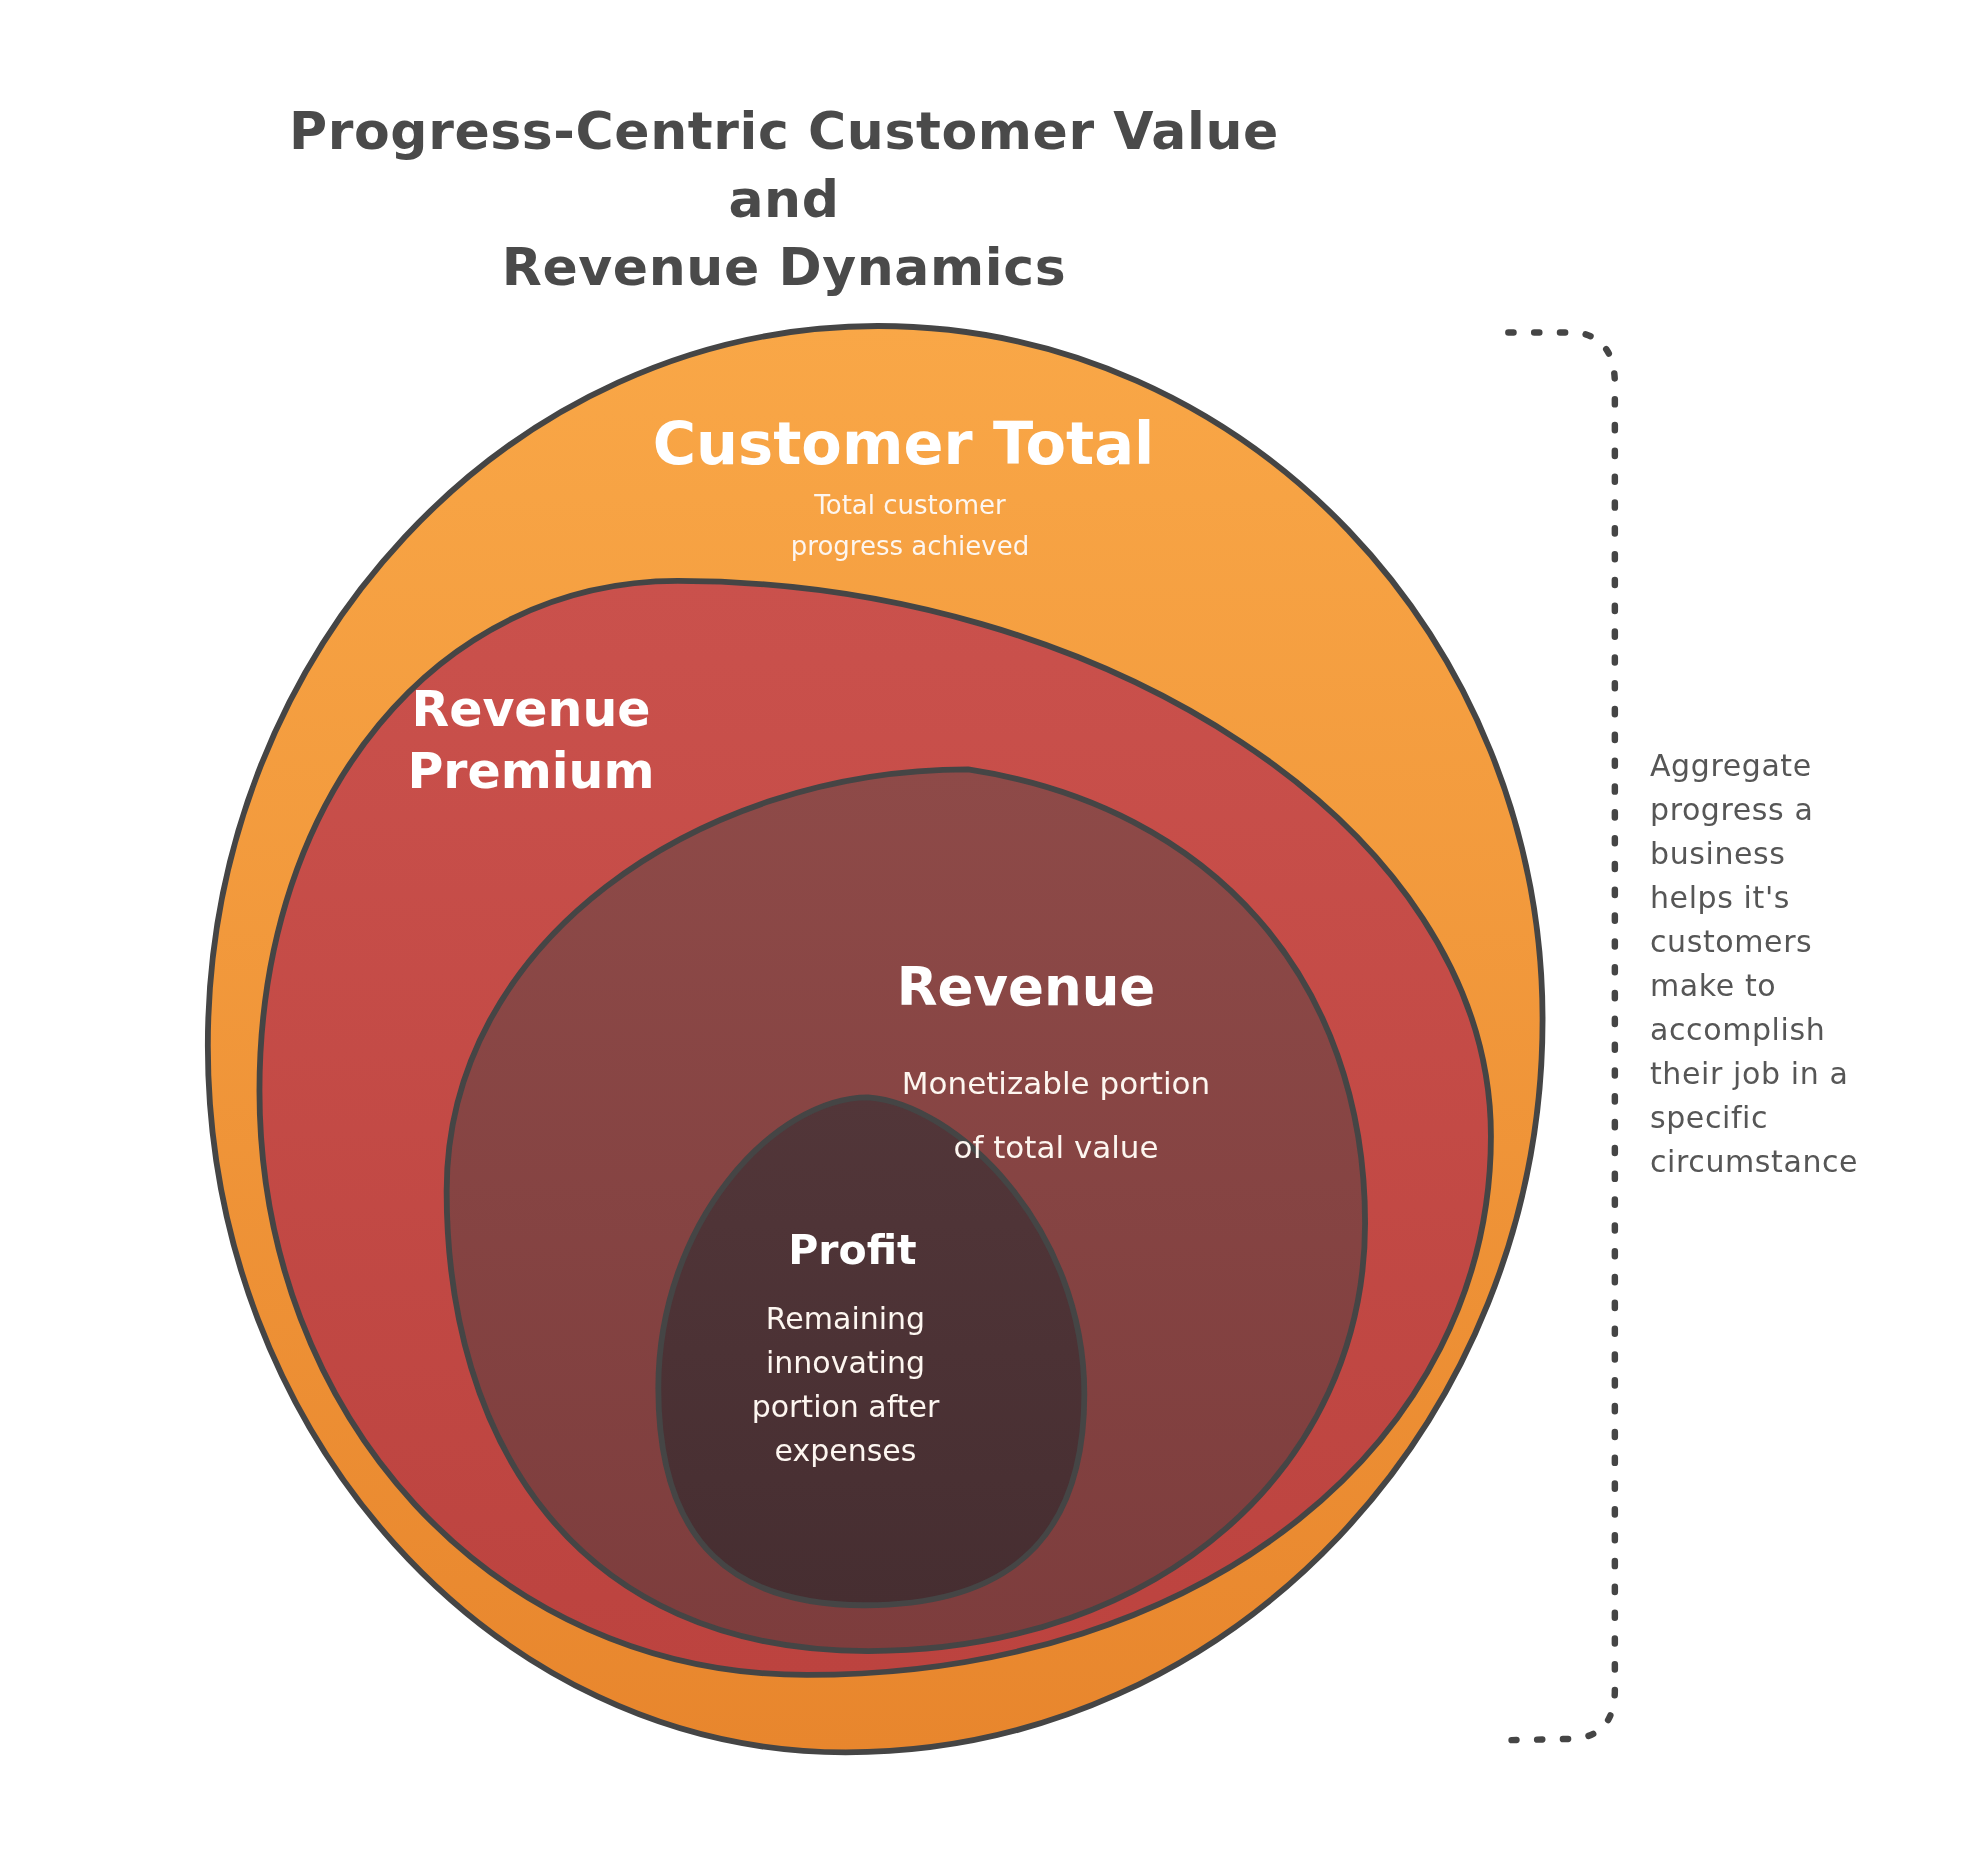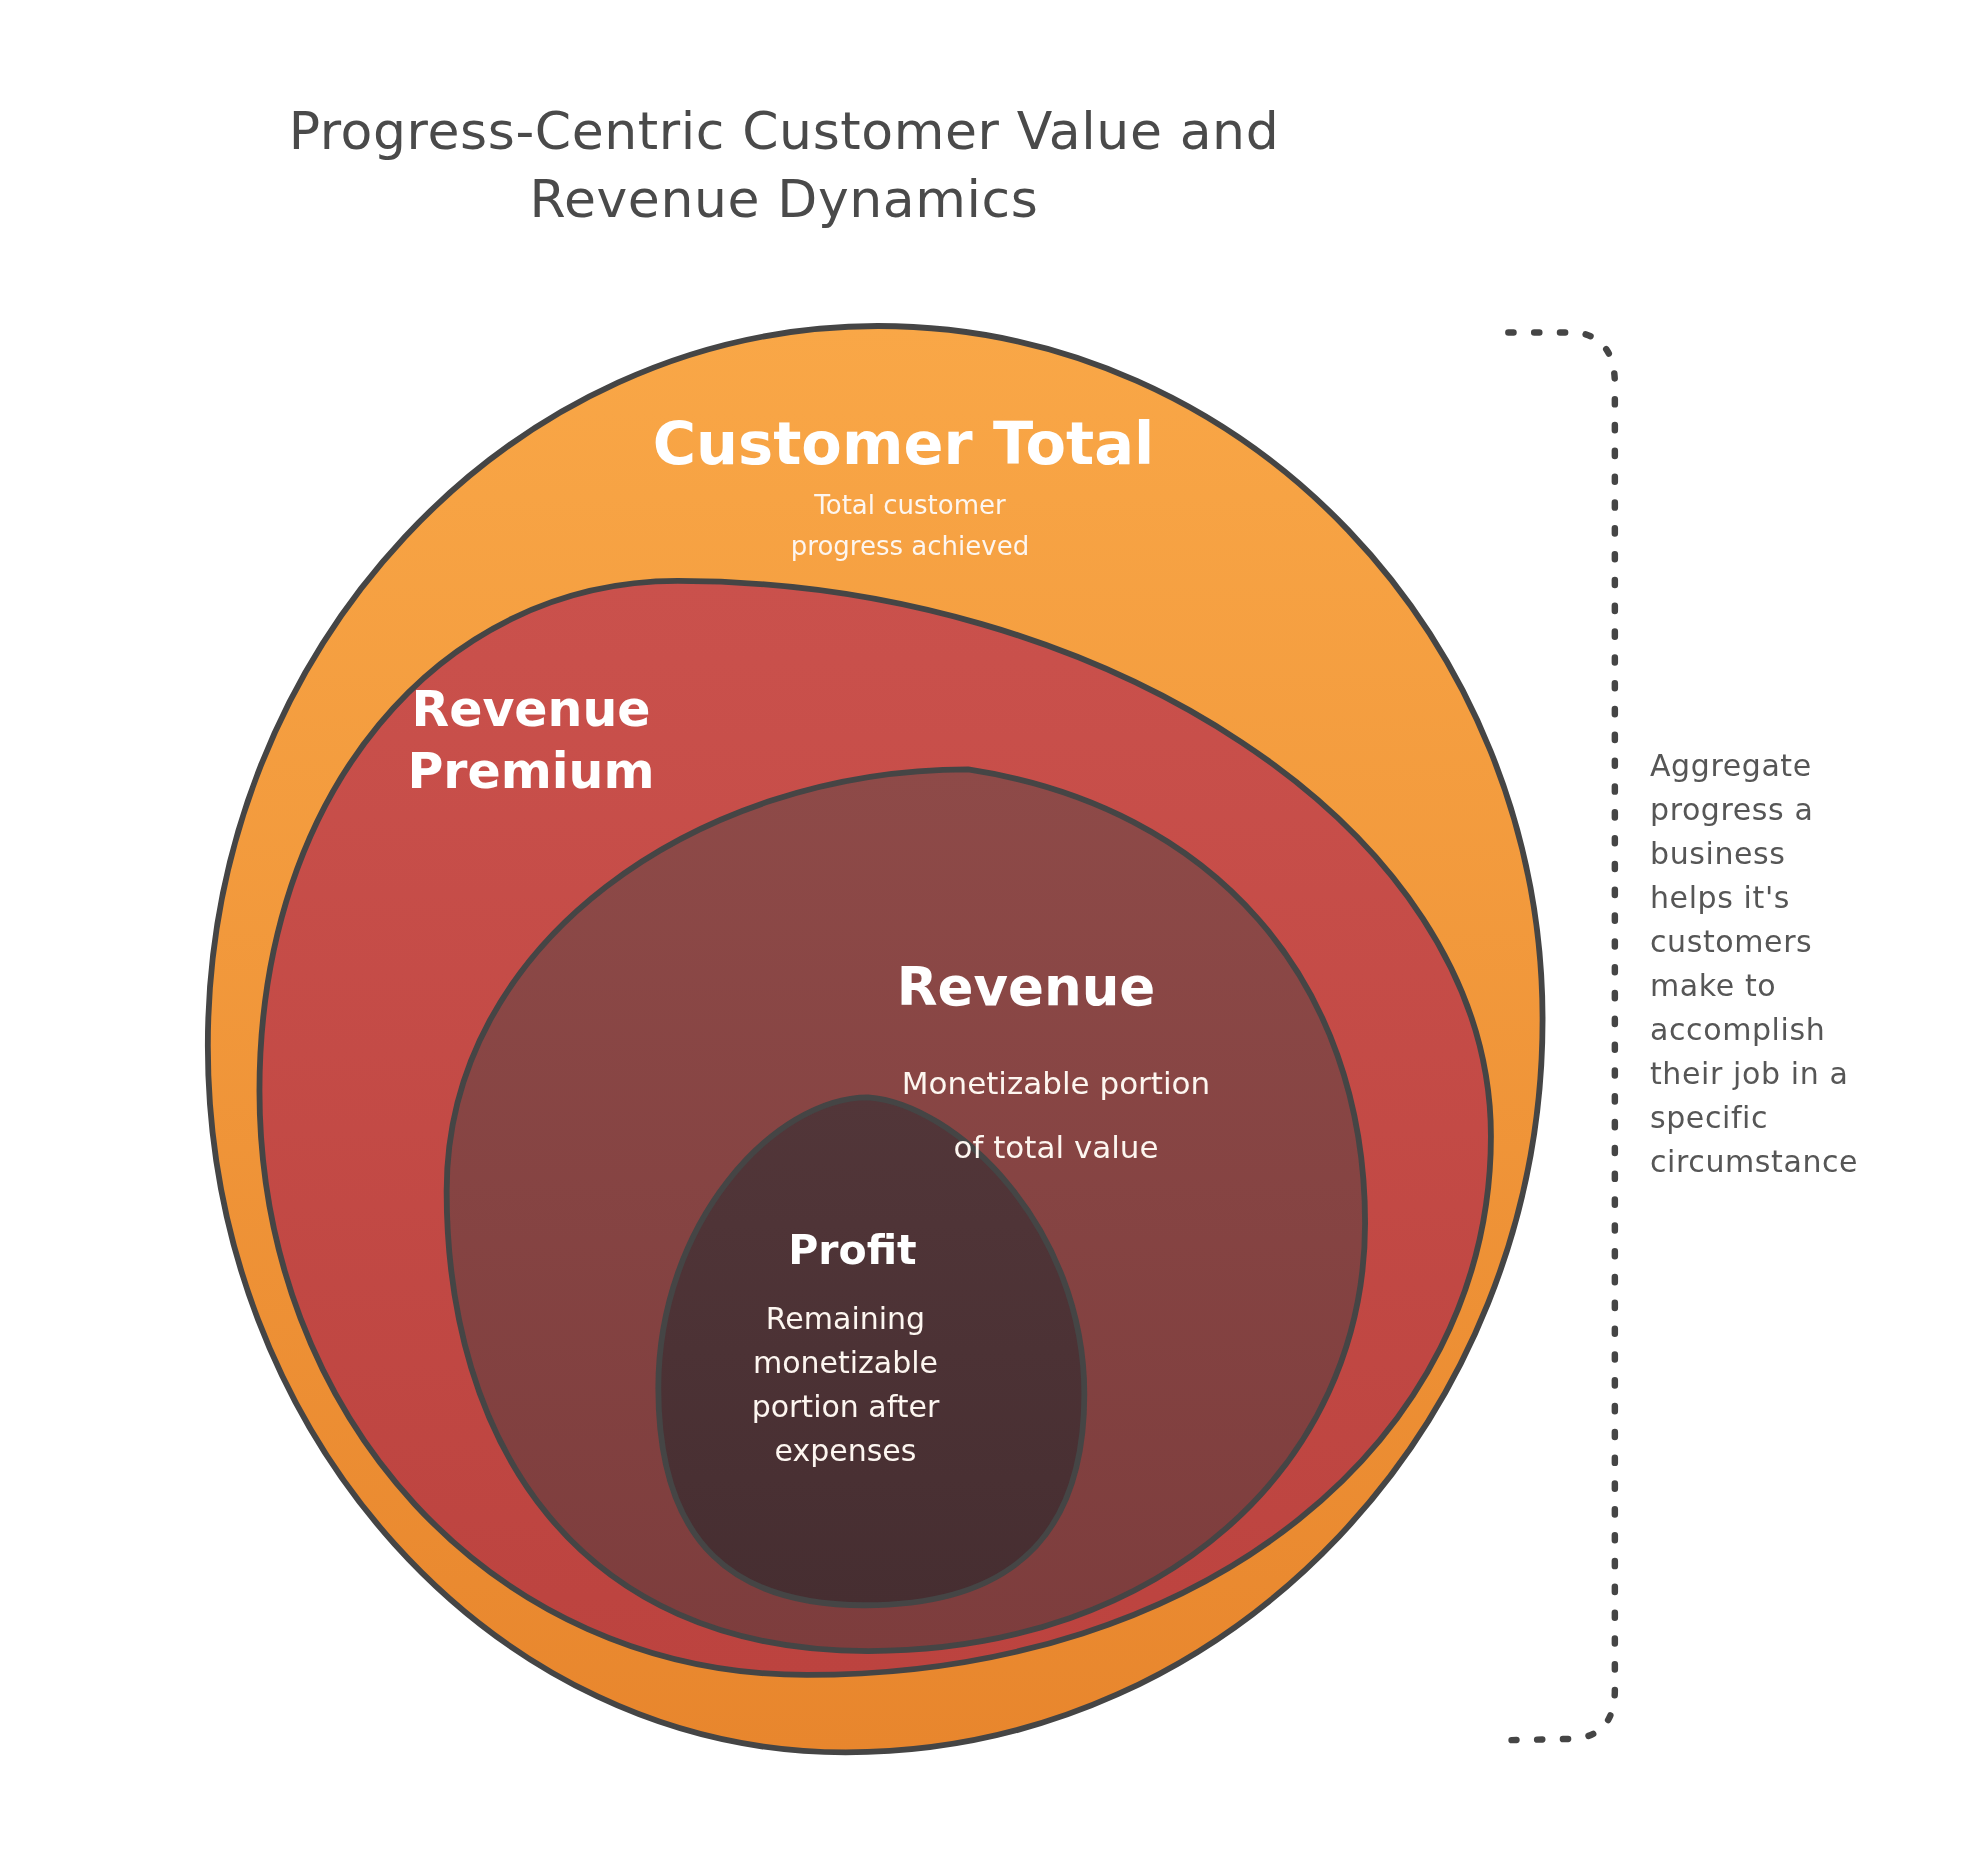--- a/index.html
+++ b/index.html
@@ -24,21 +24,21 @@
     position: absolute;
     white-space: pre-line;
     text-align: center;
   }
   .page-title {
     left: 284px;
     top: 97px;
     width: 1000px;
     font-size: 52px;
     line-height: 68px;
-    font-weight: normal;
+    font-weight: bold;
     color: #4a4a4a;
     letter-spacing: 0.6px;
   }
   .ring-label {
     color: #ffffff;
     font-weight: bold;
   }
   .ring-sub {
     color: #fdf6f0;
     font-weight: normal;
@@ -128,21 +128,21 @@
 
   <div class="txt ring-label rp-label">Revenue
 Premium</div>
 
   <div class="txt ring-label rev-label">Revenue</div>
   <div class="txt ring-sub rev-sub">Monetizable portion
 of total value</div>
 
   <div class="txt ring-label pr-label">Profit</div>
   <div class="txt ring-sub pr-sub">Remaining
-monetizable
+innovating
 portion after
 expenses</div>
 
   <div class="txt annotation">Aggregate
 progress a
 business
 helps it's
 customers
 make to
 accomplish

